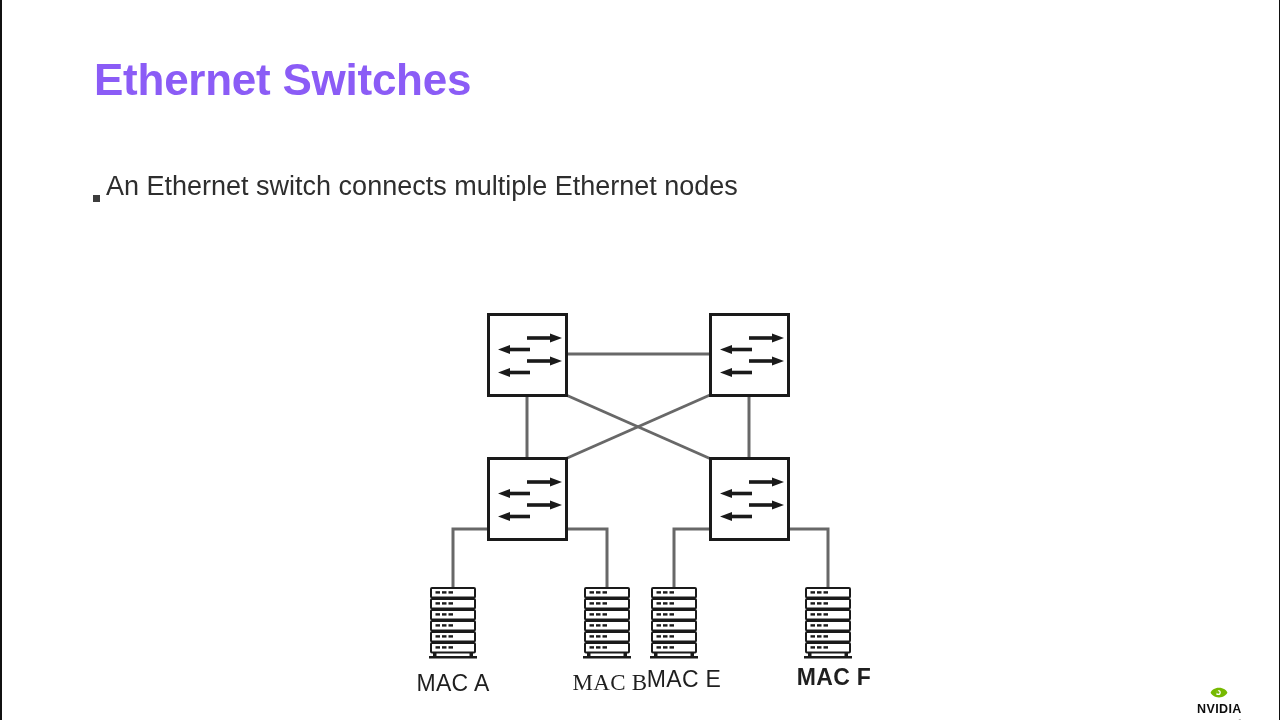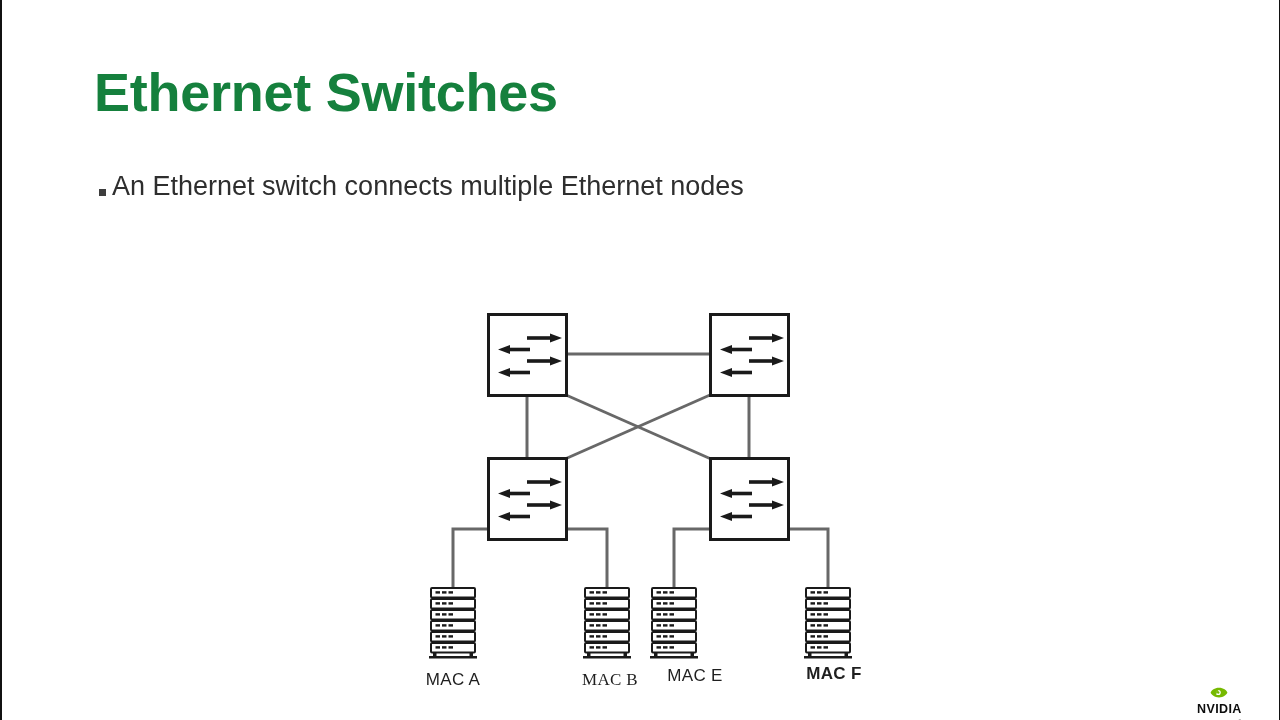--- a/index.html
+++ b/index.html
@@ -10,34 +10,34 @@
     font-family: "Liberation Sans", sans-serif;
     overflow: hidden;
   }
   .edge-line { position: absolute; top: 0; height: 720px; background: #111; }
   .edge-left  { left: 0; width: 2px; }
   .edge-right { right: 0; width: 1.5px; }
 
   .slide-title {
     position: absolute;
     left: 94px;
-    top: 60px;
-    font-size: 54px;
+    top: 54px;
+    font-size: 44px;
     font-weight: 700;
     letter-spacing: -0.25px;
-    color: #15803d;
+    color: #8b5cf6;
     line-height: 1.2;
   }
 
   .bullet-row {
     position: absolute;
-    left: 99px;
+    left: 93px;
     top: 172px;
     display: flex;
-    align-items: center;
+    align-items: flex-end;
   }
   .bullet-square {
     width: 7px;
     height: 7px;
     background: #3d3d3d;
     margin-top: 11px;
     margin-right: 6px;
     flex: 0 0 auto;
   }
   .bullet-text {
@@ -53,21 +53,21 @@
     left: 420px;
     top: 300px;
     width: 460px;
     height: 400px;
   }
   .diagram svg { position: absolute; left: 0; top: 0; }
 
   .node-label {
     position: absolute;
     transform: translateX(-50%);
-    font-size: 17px;
+    font-size: 23px;
     color: #1f1f1f;
     letter-spacing: 0.3px;
     white-space: nowrap;
   }
 
   .logo {
     position: absolute;
     left: 1197px;
     top: 686px;
     display: flex;
@@ -172,21 +172,21 @@
     <use href="#sw" xlink:href="#sw" x="289" y="157"></use>
 
     <use href="#srv" xlink:href="#srv" x="11" y="288"></use>
     <use href="#srv" xlink:href="#srv" x="165" y="288"></use>
     <use href="#srv" xlink:href="#srv" x="232" y="288"></use>
     <use href="#srv" xlink:href="#srv" x="386" y="288"></use>
   </svg>
 
   <div class="node-label" style="left:33px;  top:370px;">MAC A</div>
   <div class="node-label" style="left:190px; top:370px;font-family:Liberation Serif, serif;">MAC B</div>
-  <div class="node-label" style="left:275px; top:366px;">MAC E</div>
+  <div class="node-label" style="left:264px; top:366px;">MAC E</div>
   <div class="node-label" style="left:414px; top:364px;font-weight:bold;">MAC F</div>
 </div>
 
 <div class="logo">
   <svg width="18" height="13" viewBox="0 0 24 16">
     <path d="M12 1.5 C6 1.5 2 4.8 0.8 8 C2 11.2 6 14.5 12 14.5 C18 14.5 22 11.2 23.2 8 C22 4.8 18 1.5 12 1.5 Z" fill="#76b900"></path>
     <circle cx="11" cy="8" r="3.4" fill="#ffffff"></circle>
     <circle cx="11" cy="8" r="1.6" fill="#76b900"></circle>
     <path d="M11 8 L5.2 11.5 C3.5 10.4 2.6 9.2 2.2 8 C3.4 5.8 7 3.4 11 3.4 Z" fill="#76b900" opacity="0.9"></path>
   </svg>

